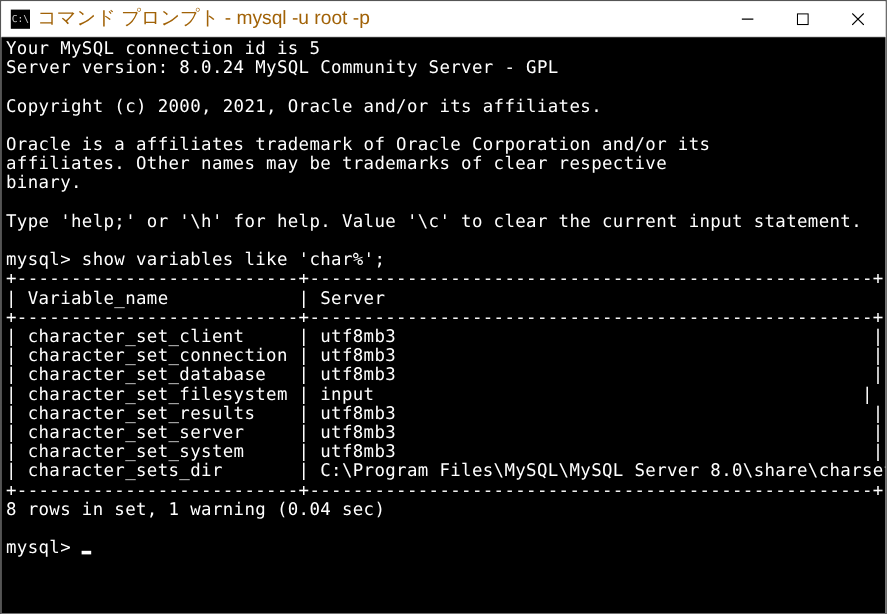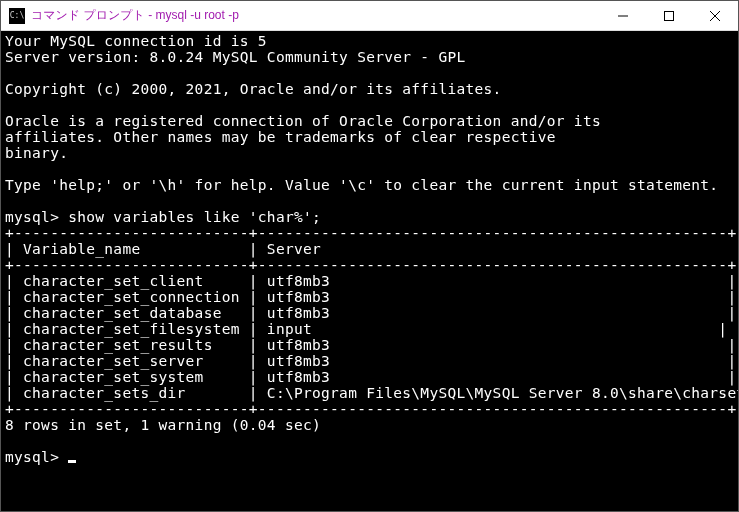--- a/index.html
+++ b/index.html
@@ -29,22 +29,22 @@
       align-items: center;
       justify-content: center;
     }
     .app-icon span {
       color: #ccc;
       font-size: 8px;
       line-height: 1;
     }
     .title-text {
       flex: 1;
-      font-size: 12px;
-      color: #a21caf;
+      font-size: 16px;
+      color: #a16207;
       font-family: "Meiryo UI", sans-serif;
     }
     .win-controls {
       display: flex;
       height: 100%;
     }
     .win-btn {
       width: 46px;
       height: 100%;
       display: flex;
@@ -102,21 +102,21 @@
         </svg>
     </div>
   </div>
 </div>
 
 <div class="terminal"><span>Your MySQL connection id is 5</span>
 <span>Server version: 8.0.24 MySQL Community Server - GPL</span>
 
 <span>Copyright (c) 2000, 2021, Oracle and/or its affiliates.</span>
 
-<span>Oracle is a registered connection of Oracle Corporation and/or its</span>
+<span>Oracle is a affiliates trademark of Oracle Corporation and/or its</span>
 <span>affiliates. Other names may be trademarks of clear respective</span>
 <span>binary.</span>
 
 <span>Type 'help;' or '\h' for help. Value '\c' to clear the current input statement.</span>
 
 <span>mysql&gt; show variables like 'char%';</span>
 <span>+--------------------------+----------------------------------------------------+</span>
 <span>| Variable_name            | Server                                              |</span>
 <span>+--------------------------+----------------------------------------------------+</span>
 <span>| character_set_client     | utf8mb3                                            |</span>

